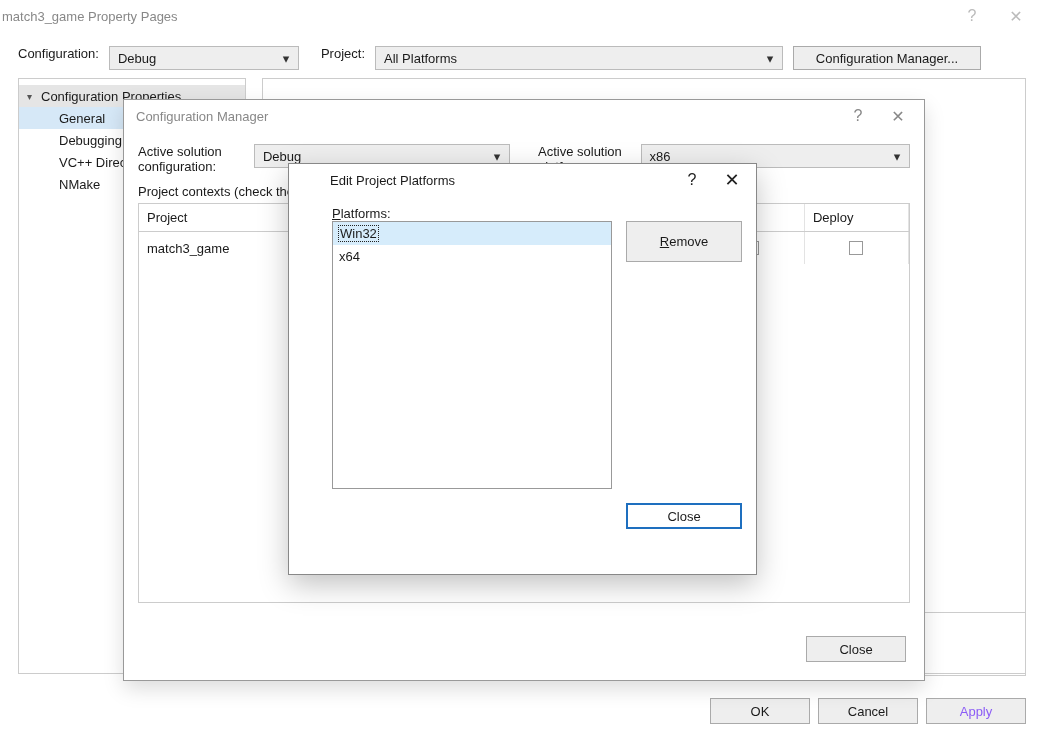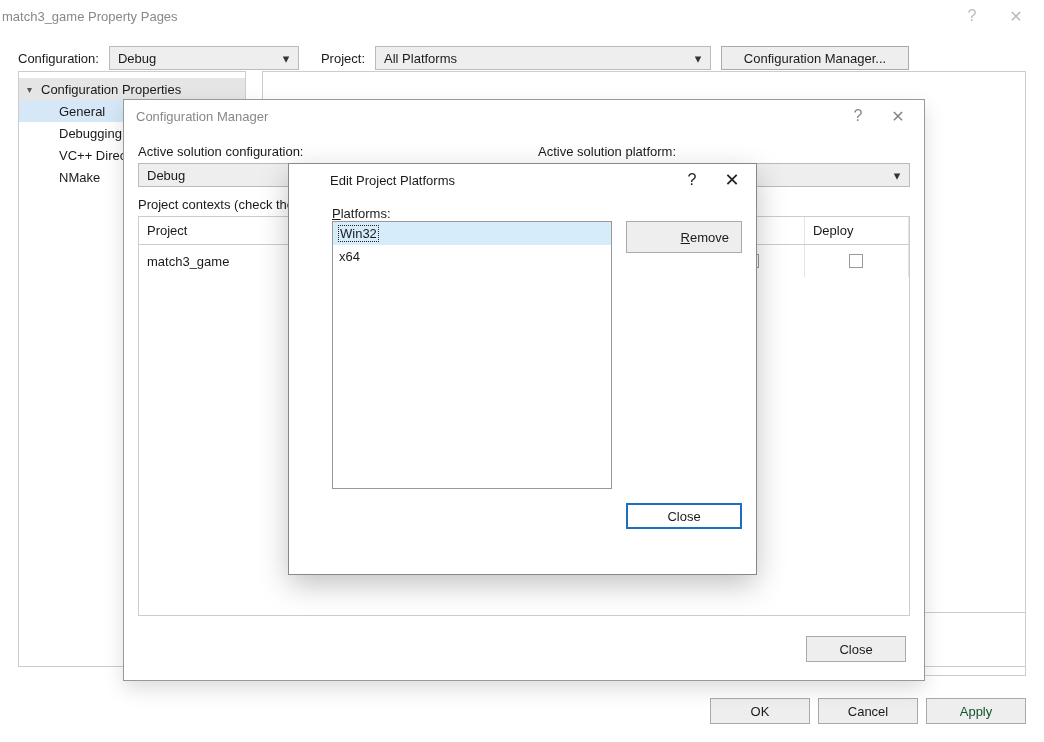--- a/index.html
+++ b/index.html
@@ -4,50 +4,50 @@
 <style>
   * { box-sizing: border-box; font-family: "Segoe UI", Tahoma, sans-serif; font-size: 13px; }
   body { margin: 0; width: 1044px; height: 742px; background: #fff; color: #1a1a1a; position: relative; overflow: hidden; }
 
   
   .pp-window { position: absolute; inset: 0; background: #fff; }
   .pp-titlebar { display: flex; align-items: center; height: 32px; padding: 0 6px 0 2px; color: #888; }
   .pp-titlebar .title { flex: 1; }
   .pp-titlebar .tb-btn { width: 44px; height: 28px; display: flex; align-items: center; justify-content: center; color: #bbb; font-size: 16px; }
   .pp-body { padding: 14px 18px 0 18px; }
-  .pp-config-row { display: flex; align-items: center; gap: 10px; margin-bottom: 1px; }
+  .pp-config-row { display: flex; align-items: flex-start; gap: 10px; margin-bottom: 8px; }
   .combo { display: flex; align-items: center; background: #eee; border: 1px solid #bbb; height: 24px; padding: 0 4px 0 8px; }
   .combo .combo-val { flex: 1; }
   .combo .combo-arrow { width: 16px; text-align: center; color: #333; }
   .btn { display: flex; align-items: center; justify-content: center; height: 24px; background: #eee; border: 1px solid #aaa; padding: 0 12px; }
   .btn.big { height: 26px; width: 100px; }
-  .btn.disabled { color: #14532d; }
+  .btn.disabled { color: #8b5cf6; }
   .combo.configuration { width: 190px; }
-  .combo.platform { width: 336px; }
+  .combo.platform { width: 408px; }
   .btn.config-mgr { width: 188px; }
 
   .pp-main { display: flex; gap: 16px; }
   .pp-tree { width: 228px; border: 1px solid #ccc; height: 596px; padding-top: 6px; position: relative; }
   .tree-row { display: flex; align-items: center; height: 22px; padding-left: 8px; }
   .tree-row.sel { background: #e5e5e5; }
   .tree-row.active { background: #d6e8f7; }
   .tree-row.child { padding-left: 40px; }
   .tree-caret { width: 14px; font-size: 10px; color: #555; }
   .pp-rightpanel { flex: 1; border: 1px solid #ccc; height: 596px; position: relative; }
   .pp-footer { position: absolute; right: 18px; bottom: 18px; display: flex; gap: 8px; }
   .pp-hint { position:absolute; left:280px; bottom:66px; right:18px; border:1px solid #ccc; height:64px; padding:6px 10px; color:#888; font-size:12px; display:flex; align-items:center; }
 
   
   .cm-dialog { position: absolute; left: 124px; top: 100px; width: 800px; height: 580px; background: #fff; outline: 1px solid #999; box-shadow: 0 8px 20px rgba(0,0,0,.15); }
   .cm-titlebar { display:flex; align-items:center; height:32px; padding:0 6px 0 12px; color:#888; }
   .cm-titlebar .title { flex:1; }
   .tb-icon { width: 40px; height: 28px; display:flex; align-items:center; justify-content:center; font-size:16px; color:#888; }
   .cm-body { padding: 12px 14px; }
   .cm-row { display:flex; gap: 28px; margin-bottom:4px; }
-  .cm-col { flex:1; display:flex; flex-direction:column; gap:4px; }
+  .cm-col { flex:1; display:flex; gap:4px; }
   .cm-col .combo { width: 100%; }
   .cm-contexts-label { margin:10px 0 4px 0; }
   .cm-table { border:1px solid #ccc; height: 400px; }
   .cm-table .hdr, .cm-table .row { display:grid; grid-template-columns: 2fr 2fr 1.4fr 1fr 1fr; }
   .cm-table .hdr div, .cm-table .row div { border-right:1px solid #e3e3e3; padding:6px 8px; display:flex; align-items:center; }
   .cm-table .hdr { background:#fff; border-bottom:1px solid #ccc; }
   .cm-table .row div { height:32px;text-align:right; }
   .cm-table .chk { width:14px; height:14px; border:1px solid #999; margin:auto; background:#fff; }
   .cm-footer { position:absolute; right:18px; bottom:18px; }
 
@@ -55,21 +55,21 @@
   .epp-dialog { position:absolute; left:289px; top:164px; width:467px; height:410px; background:#fff; outline:1px solid #888; box-shadow:0 10px 28px rgba(0,0,0,.25);padding-left:29px; }
   .epp-titlebar { display:flex; align-items:center; height:32px; padding:0 4px 0 12px; }
   .epp-titlebar .title { flex:1; }
   .epp-body { padding: 10px 14px 14px 14px; }
   .epp-label u { text-decoration:underline; }
   .epp-row { display:flex; gap:14px; }
   .epp-list { width:310px; height:268px; border:1px solid #999; background:#fff; }
   .epp-list .item { padding:4px 6px; }
   .epp-list .item.sel { background:#d6ecfb; }
   .epp-list .item.sel span { outline:1px dotted #222; padding:0 1px; }
-  .btn.remove { width:116px; height:32px;justify-content:flex-end; }
+  .btn.remove { width:116px; height:41px; }
   .btn.close-primary { width:116px; height:26px; border:2px solid #1e6fbf; background:#fff; }
   .epp-footer { display:flex; justify-content:flex-end; margin-top:14px; }
 </style>
 </head>
 <body>
 
 <div class="pp-window">
   <div class="pp-titlebar">
     <div class="title">match3_game Property Pages</div>
     <div class="tb-btn q-icon">?</div>

